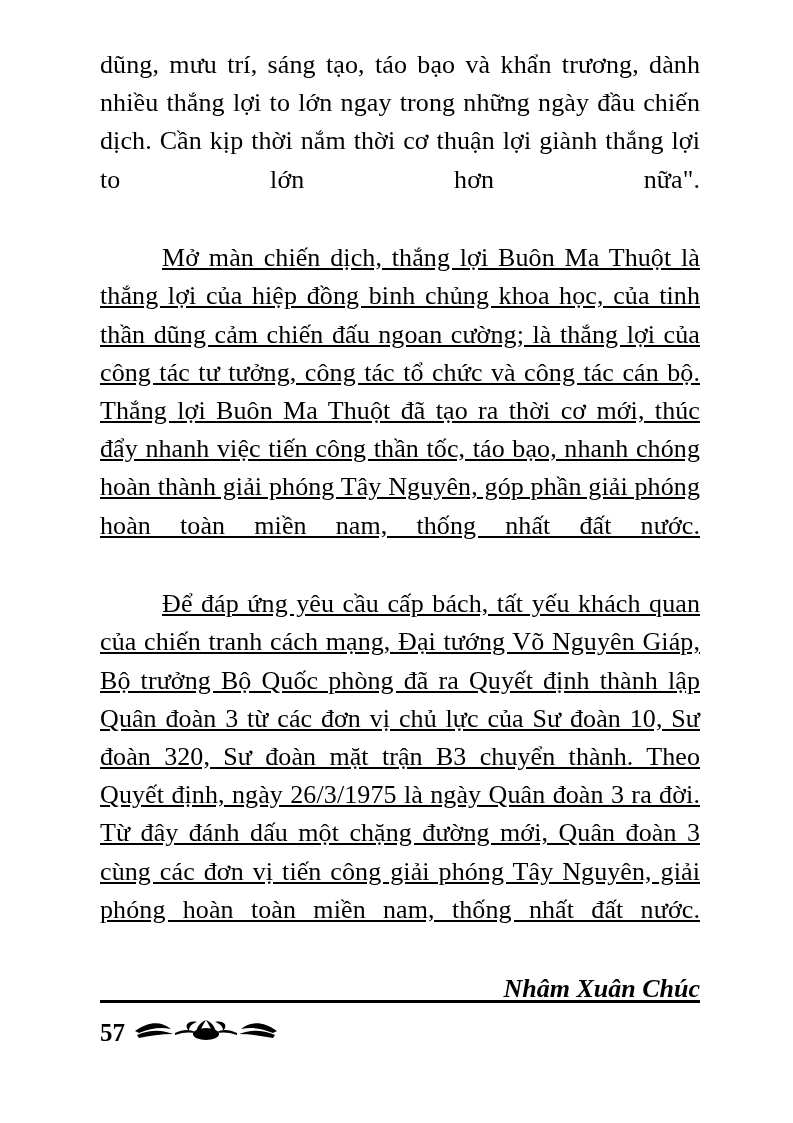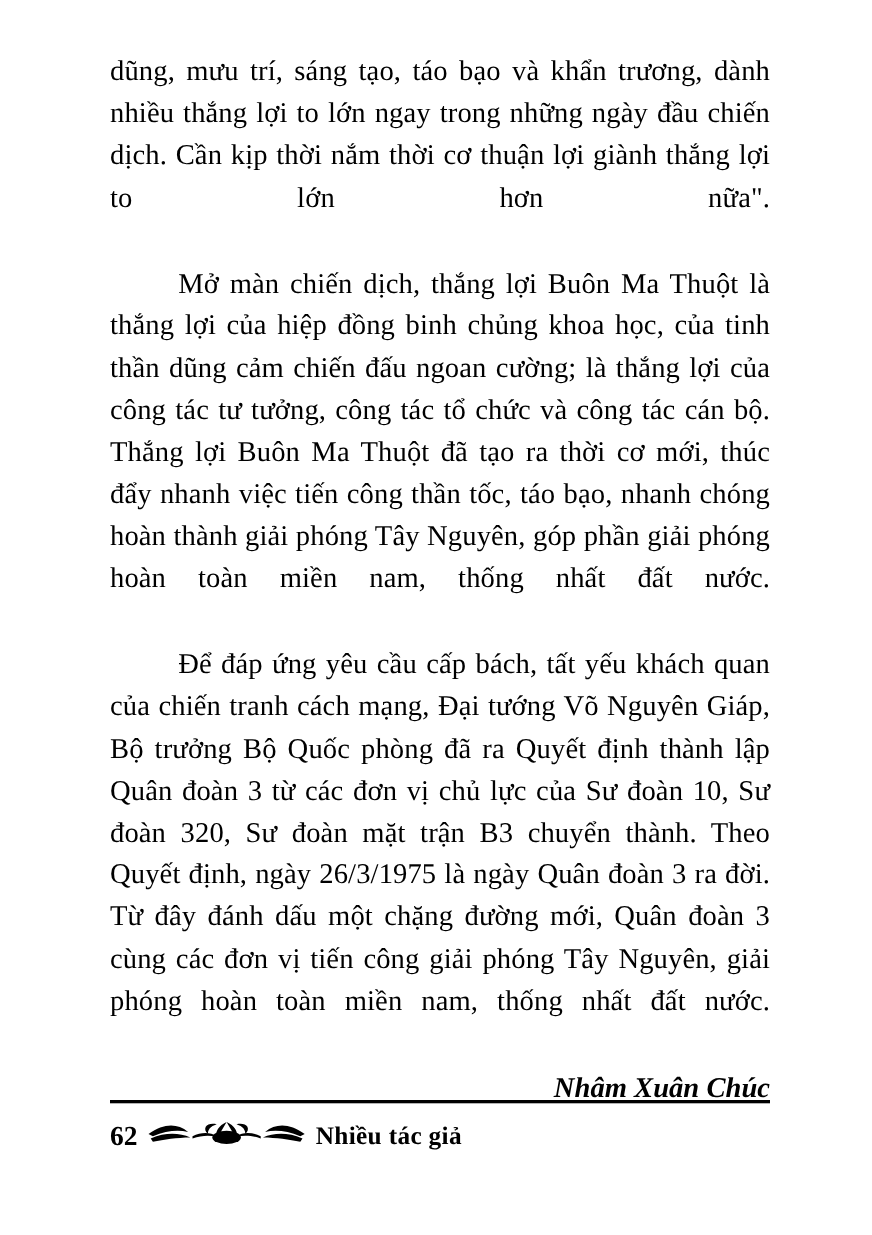--- a/index.html
+++ b/index.html
@@ -35,20 +35,21 @@
     line-height: 1.47;
     text-align: justify;
     text-justify: inter-word;
     letter-spacing: 0.1px;
   }
   p.para.indent {
     text-indent: 62px;
   }
   p.para + p.para {
     margin-top: 2px;
+    text-decoration: underline;
   }
   
   p.para::after {
     content: "";
     display: inline-block;
     width: 100%;
   }
   .signature {
     margin: 4px 0 0 0;
     font-size: 26px;
@@ -110,35 +111,34 @@
   <div class="content">
     <p class="para">dũng, mưu trí, sáng tạo, táo bạo và khẩn trương, dành nhiều thắng lợi to lớn ngay trong những ngày đầu chiến dịch. Cần kịp thời nắm thời cơ thuận lợi giành thắng lợi to lớn  hơn nữa".</p>
     <p class="para indent">Mở màn chiến dịch, thắng lợi Buôn Ma Thuột là thắng lợi của hiệp đồng binh chủng khoa học, của tinh thần dũng cảm chiến đấu ngoan cường; là thắng lợi của công tác tư tưởng, công tác tổ chức và công tác cán bộ. Thắng lợi Buôn Ma Thuột đã tạo ra thời cơ mới, thúc đẩy nhanh việc tiến công thần tốc, táo bạo, nhanh chóng hoàn thành giải phóng Tây Nguyên, góp phần giải phóng hoàn toàn miền nam, thống nhất đất nước.</p>
     <p class="para indent">Để đáp ứng yêu cầu cấp bách, tất yếu khách quan của chiến tranh cách mạng, Đại tướng Võ Nguyên Giáp, Bộ trưởng Bộ Quốc phòng đã ra Quyết định thành lập Quân đoàn 3 từ các đơn vị chủ lực của Sư đoàn 10, Sư đoàn 320, Sư đoàn mặt trận B3 chuyển thành. Theo Quyết định, ngày 26/3/1975 là ngày Quân đoàn 3 ra đời. Từ đây đánh dấu một chặng đường mới, Quân đoàn 3 cùng các đơn vị tiến công giải phóng Tây Nguyên, giải phóng hoàn toàn miền nam, thống nhất đất nước.</p>
     <p class="signature">Nhâm Xuân Chúc</p>
   </div>
 
   <div class="footer">
     <div class="footer-rule"></div>
     <div class="footer-row">
-      <span class="page-number">62</span>
+      <span class="page-number">57</span>
       <span class="ornament">
         <svg width="150" height="26" viewBox="0 0 150 26" xmlns="http://www.w3.org/2000/svg">
           <g fill="#000000">
             <path d="M4 14 C 18 4, 30 4, 40 12 C 30 10, 20 11, 8 16 Z"></path>
             <path d="M6 18 C 20 12, 32 13, 42 17 C 30 17, 18 19, 8 21 Z"></path>
             <path d="M146 14 C 132 4, 120 4, 110 12 C 120 10, 130 11, 142 16 Z"></path>
             <path d="M144 18 C 130 12, 118 13, 108 17 C 120 17, 132 19, 142 21 Z"></path>
             <path d="M58 14 C 52 8, 58 3, 66 5 C 60 7, 58 10, 58 14 Z"></path>
             <path d="M92 14 C 98 8, 92 3, 84 5 C 90 7, 92 10, 92 14 Z"></path>
             <path d="M75 3 C 68 6, 64 12, 66 18 C 70 12, 72 8, 75 3 Z"></path>
             <path d="M75 3 C 82 6, 86 12, 84 18 C 80 12, 78 8, 75 3 Z"></path>
             <ellipse cx="75" cy="17" rx="13" ry="6"></ellipse>
             <path d="M44 16 C 52 12, 60 12, 66 16 C 58 15, 52 15, 44 18 Z"></path>
             <path d="M106 16 C 98 12, 90 12, 84 16 C 92 15, 98 15, 106 18 Z"></path>
           </g>
         </svg>
       </span>
-      <span class="footer-title">Nhiều tác giả</span>
     </div>
   </div>
 
 </div>
 
 </body></html>

